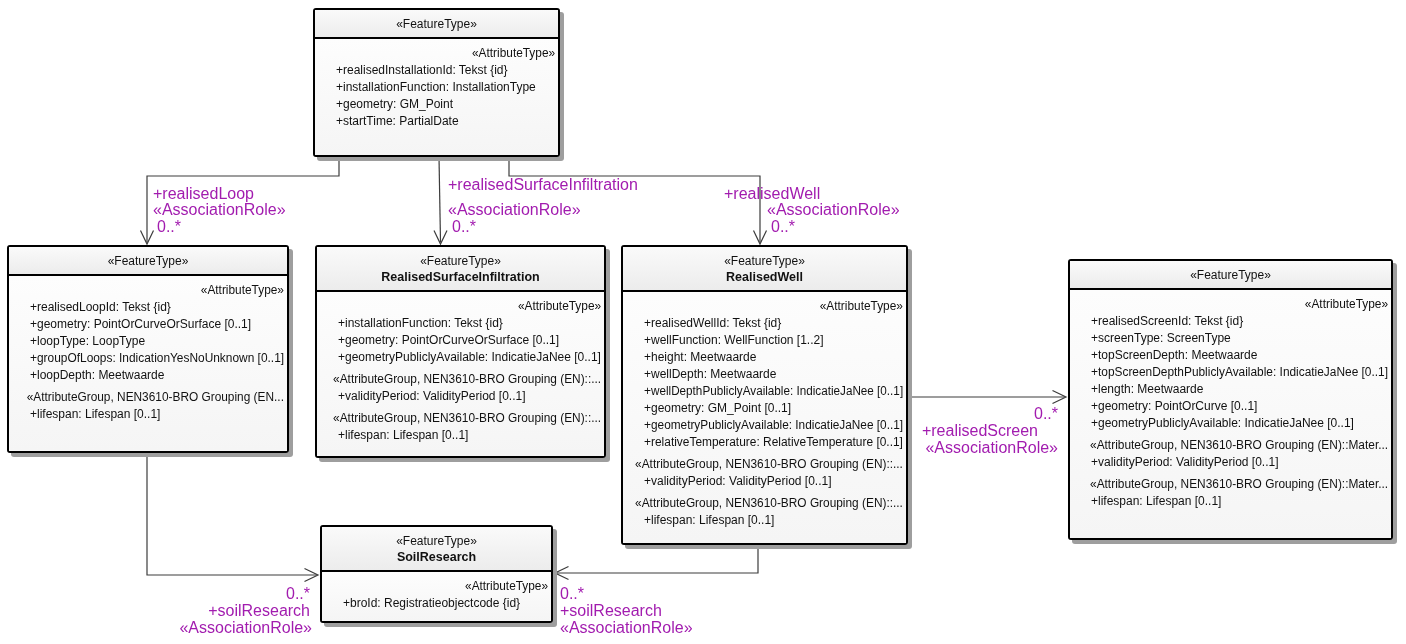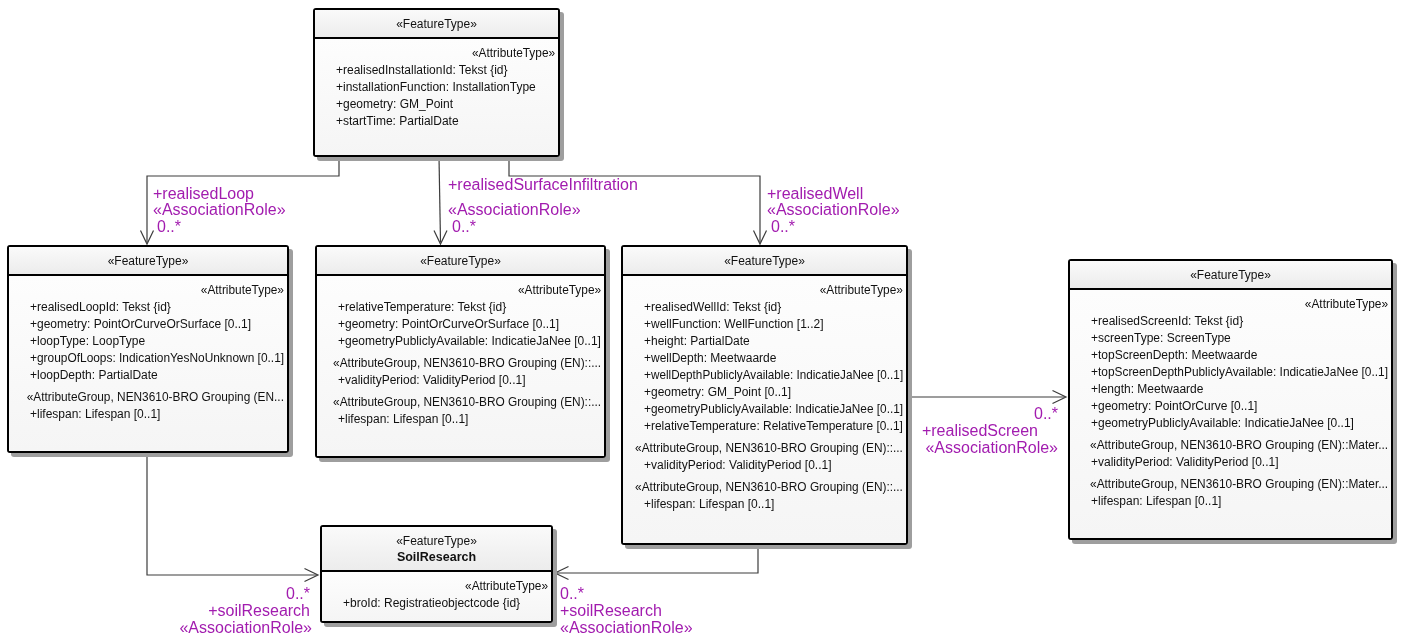--- a/index.html
+++ b/index.html
@@ -69,21 +69,21 @@
   </svg>
 
   <div class="clabel" style="left:153px;top:187px">+realisedLoop</div>
   <div class="clabel" style="left:153px;top:203px">«AssociationRole»</div>
   <div class="clabel" style="left:157px;top:220px">0..*</div>
 
   <div class="clabel" style="left:448px;top:178px">+realisedSurfaceInfiltration</div>
   <div class="clabel" style="left:448px;top:203px">«AssociationRole»</div>
   <div class="clabel" style="left:452px;top:220px">0..*</div>
 
-  <div class="clabel" style="left:767px;top:187px">+realisedWell</div>
+  <div class="clabel" style="left:724px;top:187px">+realisedWell</div>
   <div class="clabel" style="left:767px;top:203px">«AssociationRole»</div>
   <div class="clabel" style="left:771px;top:220px">0..*</div>
 
   <div class="clabel r" style="right:348px;top:407px">0..*</div>
   <div class="clabel r" style="right:368px;top:424px">+realisedScreen</div>
   <div class="clabel r" style="right:348px;top:441px">«AssociationRole»</div>
 
   <div class="clabel r" style="right:1096px;top:587px">0..*</div>
   <div class="clabel r" style="right:1096px;top:604px">+soilResearch</div>
   <div class="clabel r" style="right:1094px;top:621px">«AssociationRole»</div>
@@ -134,39 +134,40 @@
         <div class="attr-row">
           <span class="vis">+</span>
           <span class="attr-text fitx">loopType: LoopType</span>
         </div>
         <div class="attr-row">
           <span class="vis">+</span>
           <span class="attr-text fitx" style="transform: scaleX(0.992);">groupOfLoops: IndicationYesNoUnknown [0..1]</span>
         </div>
         <div class="attr-row">
           <span class="vis">+</span>
-          <span class="attr-text fitx">loopDepth: PartialDate</span>
+          <span class="attr-text fitx">loopDepth: Meetwaarde</span>
         </div>
         <div class="sec-header fitx" style="transform: scaleX(0.989);">«AttributeGroup, NEN3610-BRO Grouping (EN...</div>
         <div class="attr-row">
           <span class="vis">+</span>
           <span class="attr-text fitx">lifespan: Lifespan [0..1]</span>
         </div>
       </div>
   </div>
 
   <div class="uml-class" style="left:315px;top:245px;width:291px;height:213px">
     <div class="hd">
       <div class="stereo">«FeatureType»</div>
+      <div class="cname">RealisedSurfaceInfiltration</div>
     </div>
     <div class="bd">
         <div class="sec-header fitx" style="transform: scaleX(0.99);">«AttributeType»</div>
         <div class="attr-row">
           <span class="vis">+</span>
-          <span class="attr-text fitx">relativeTemperature: Tekst {id}</span>
+          <span class="attr-text fitx">installationFunction: Tekst {id}</span>
         </div>
         <div class="attr-row">
           <span class="vis">+</span>
           <span class="attr-text fitx">geometry: PointOrCurveOrSurface [0..1]</span>
         </div>
         <div class="attr-row">
           <span class="vis">+</span>
           <span class="attr-text fitx">geometryPubliclyAvailable: IndicatieJaNee [0..1]</span>
         </div>
         <div class="sec-header fitx" style="transform: scaleX(0.99);">«AttributeGroup, NEN3610-BRO Grouping (EN)::...</div>
@@ -178,34 +179,35 @@
         <div class="attr-row">
           <span class="vis">+</span>
           <span class="attr-text fitx">lifespan: Lifespan [0..1]</span>
         </div>
       </div>
   </div>
 
   <div class="uml-class" style="left:621px;top:245px;width:287px;height:300px">
     <div class="hd">
       <div class="stereo">«FeatureType»</div>
+      <div class="cname">RealisedWell</div>
     </div>
     <div class="bd">
         <div class="sec-header fitx" style="transform: scaleX(0.989);">«AttributeType»</div>
         <div class="attr-row">
           <span class="vis">+</span>
           <span class="attr-text fitx">realisedWellId: Tekst {id}</span>
         </div>
         <div class="attr-row">
           <span class="vis">+</span>
           <span class="attr-text fitx">wellFunction: WellFunction [1..2]</span>
         </div>
         <div class="attr-row">
           <span class="vis">+</span>
-          <span class="attr-text fitx">height: PartialDate</span>
+          <span class="attr-text fitx">height: Meetwaarde</span>
         </div>
         <div class="attr-row">
           <span class="vis">+</span>
           <span class="attr-text fitx">wellDepth: Meetwaarde</span>
         </div>
         <div class="attr-row">
           <span class="vis">+</span>
           <span class="attr-text fitx" style="transform: scaleX(0.975);">wellDepthPubliclyAvailable: IndicatieJaNee [0..1]</span>
         </div>
         <div class="attr-row">

